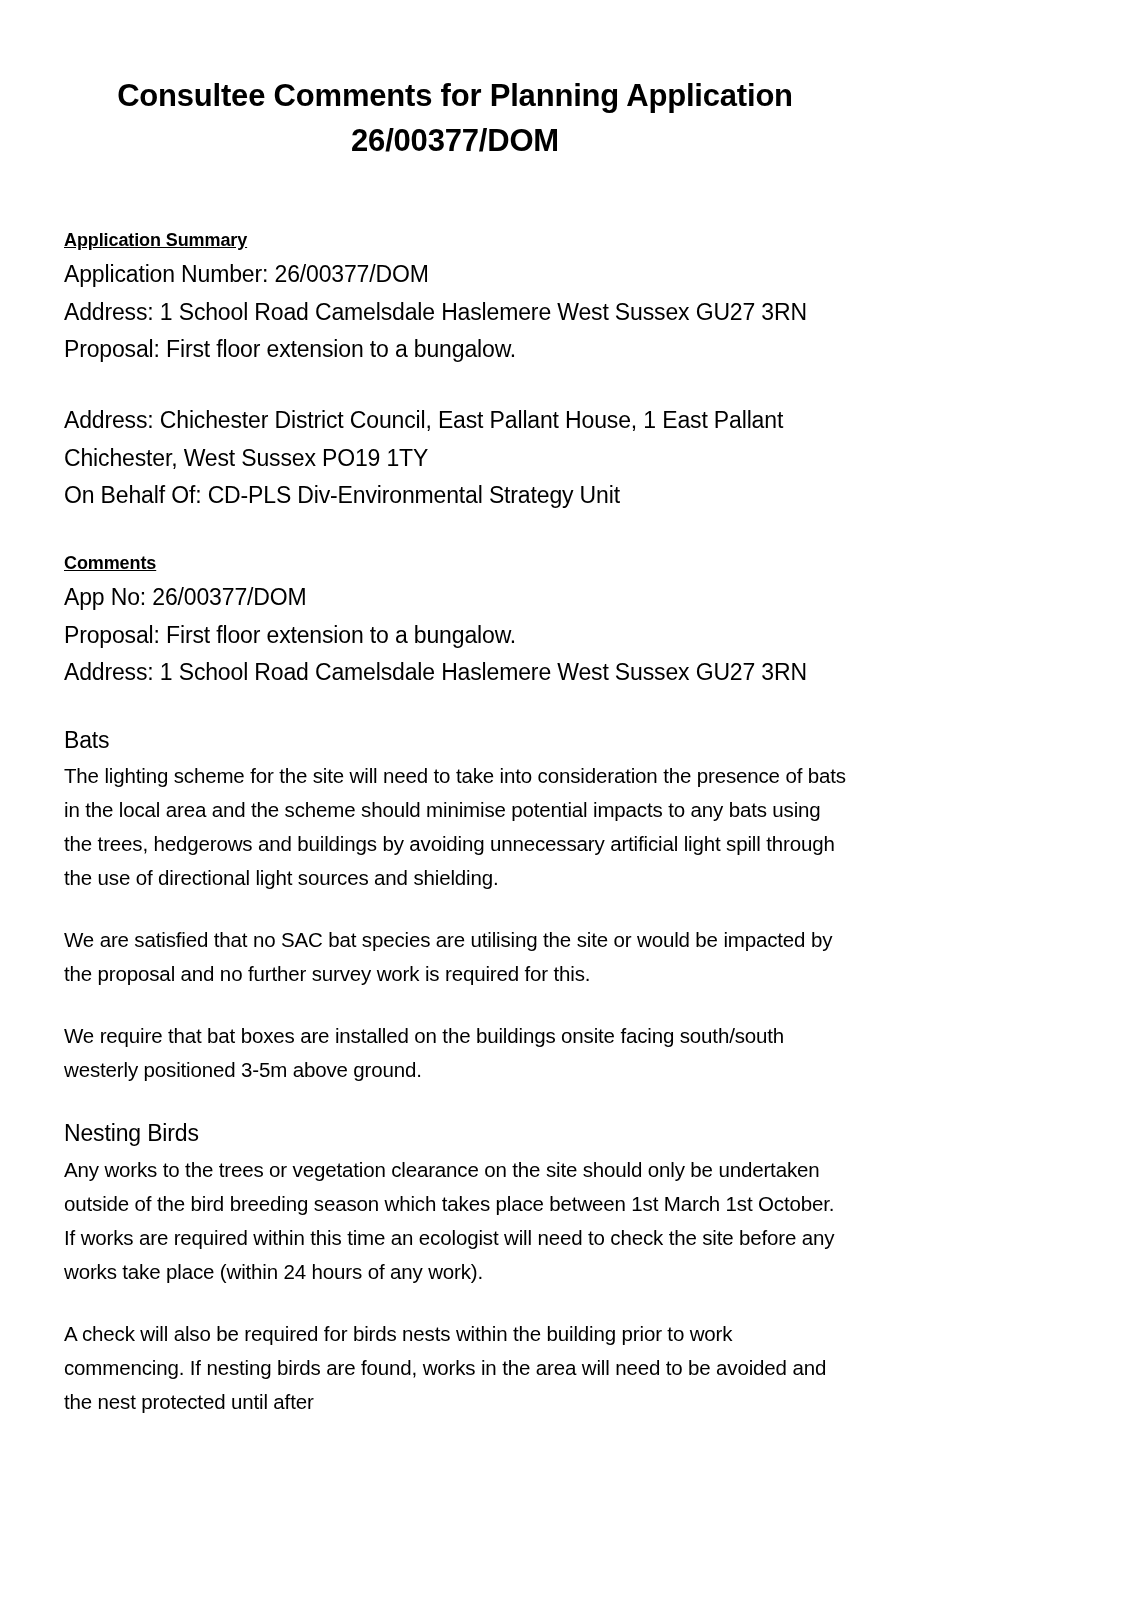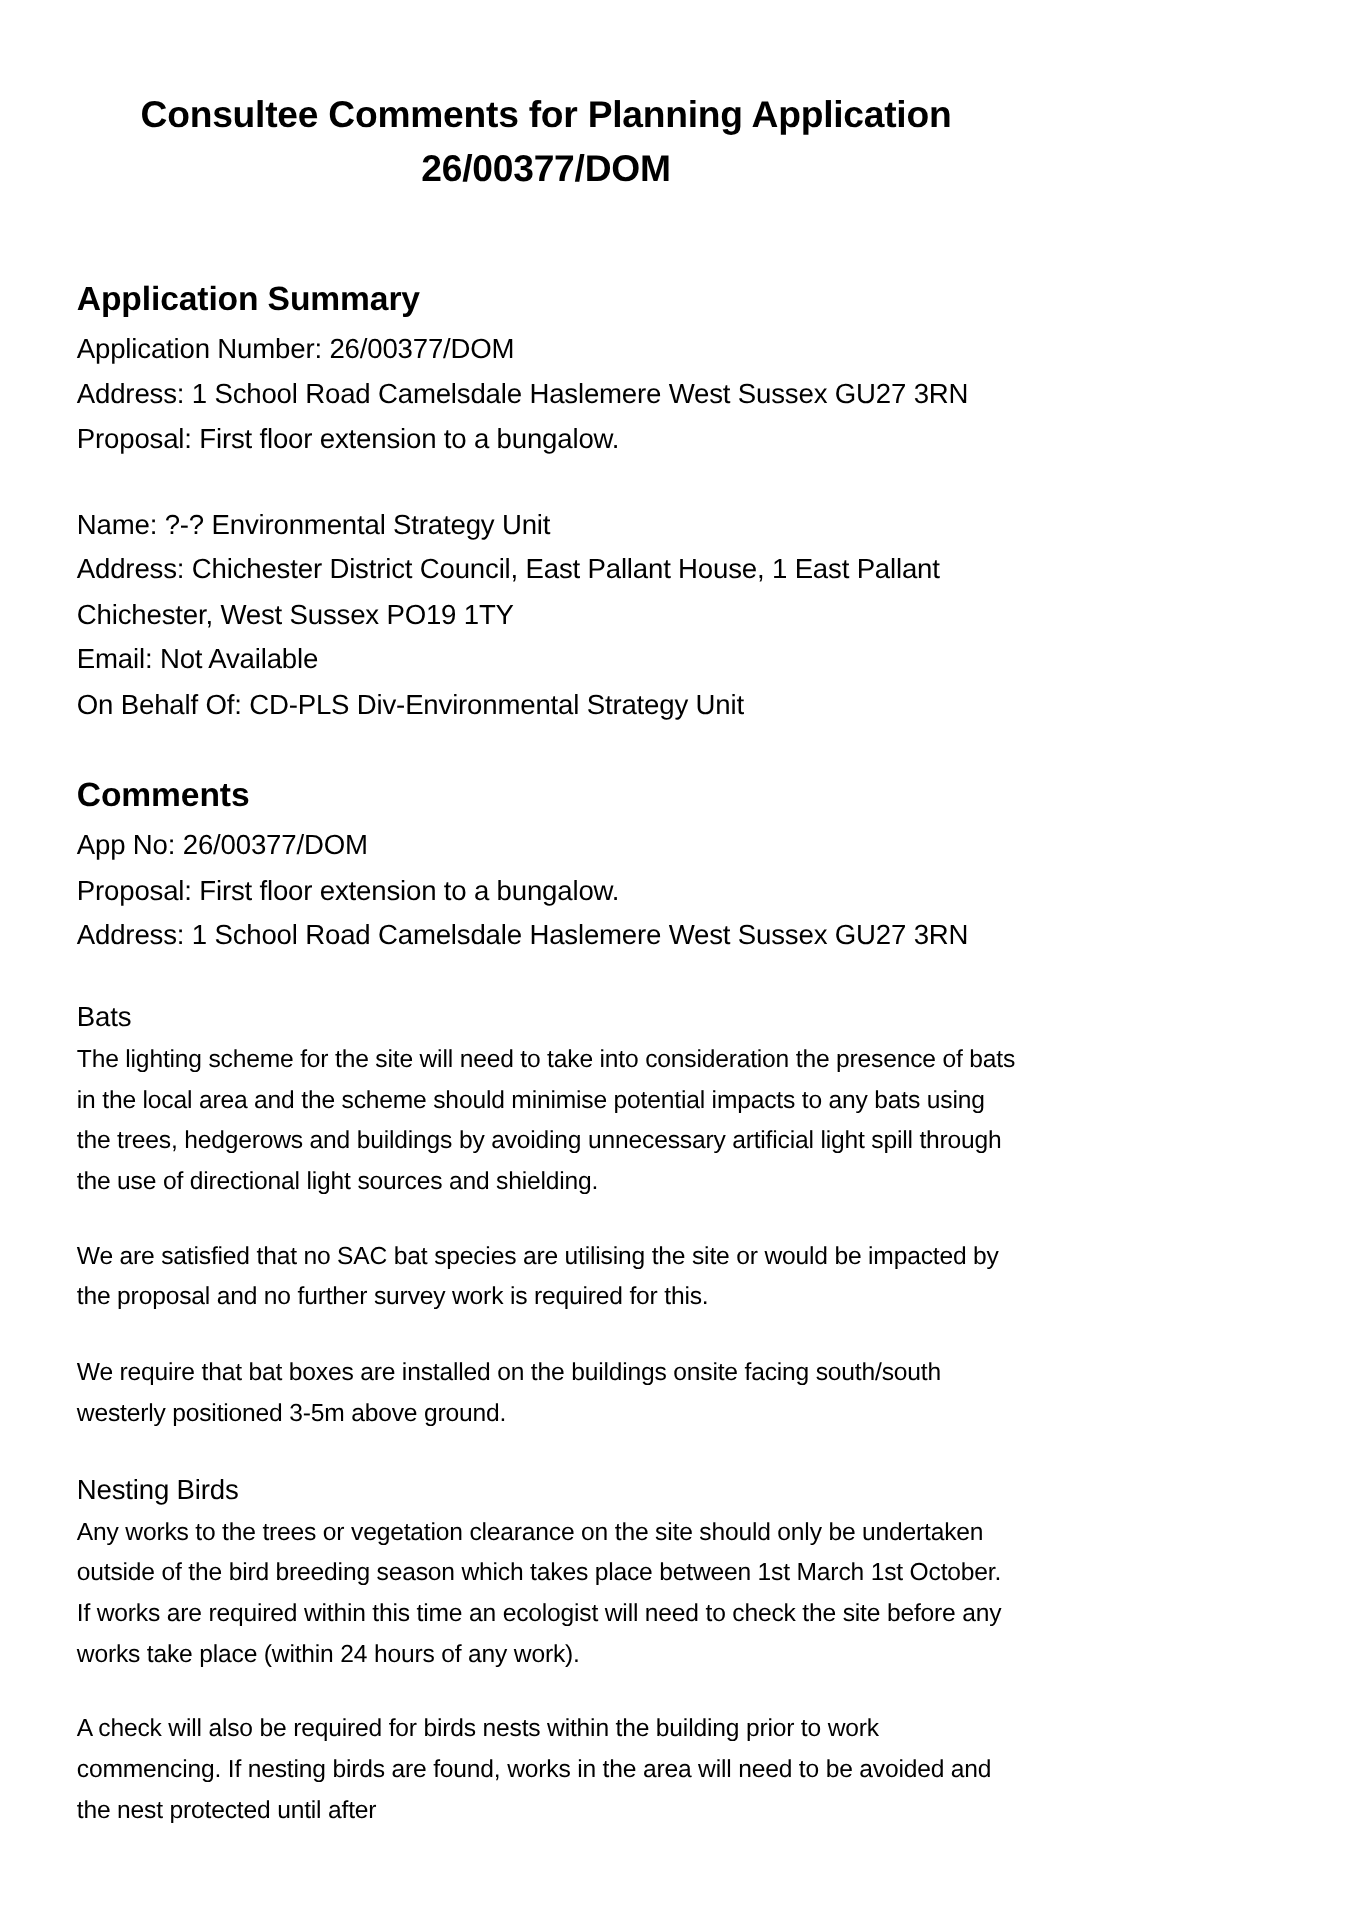--- a/index.html
+++ b/index.html
@@ -26,25 +26,26 @@
     text-align: center;
     line-height: 1.45;
     margin: 0 0 62px 0;
     letter-spacing: -0.2px;
   }
   .doc-title .line2 { display: block; }
   .section {
     margin-bottom: 34px;
   }
   .section-heading {
-    font-size: 28px;
+    font-size: 18px;
     font-weight: bold;
     line-height: 1.62;
     margin: 0 0 1px 0;
     letter-spacing: -0.1px;
+    text-decoration: underline;
   }
   .line {
     font-size: 23px;
     line-height: 1.63;
     margin: 0;
     letter-spacing: -0.15px;
   }
   .para {
     font-size: 20.5px;
     line-height: 1.66;
@@ -66,23 +67,21 @@
   </h1>
 
   <div class="section">
     <div class="section-heading">Application Summary</div>
     <p class="line">Application Number: 26/00377/DOM</p>
     <p class="line">Address: 1 School Road Camelsdale Haslemere West Sussex GU27 3RN</p>
     <p class="line">Proposal: First floor extension to a bungalow.</p>
   </div>
 
   <div class="section">
-    <p class="line">Name: ?-? Environmental Strategy Unit</p>
     <p class="line">Address: Chichester District Council, East Pallant House, 1 East Pallant Chichester, West Sussex PO19 1TY</p>
-    <p class="line">Email: Not Available</p>
     <p class="line">On Behalf Of: CD-PLS Div-Environmental Strategy Unit</p>
   </div>
 
   <div class="section">
     <div class="section-heading">Comments</div>
     <p class="line">App No: 26/00377/DOM</p>
     <p class="line">Proposal: First floor extension to a bungalow.</p>
     <p class="line">Address: 1 School Road Camelsdale Haslemere West Sussex GU27 3RN</p>
 
     <div class="comments-body">

